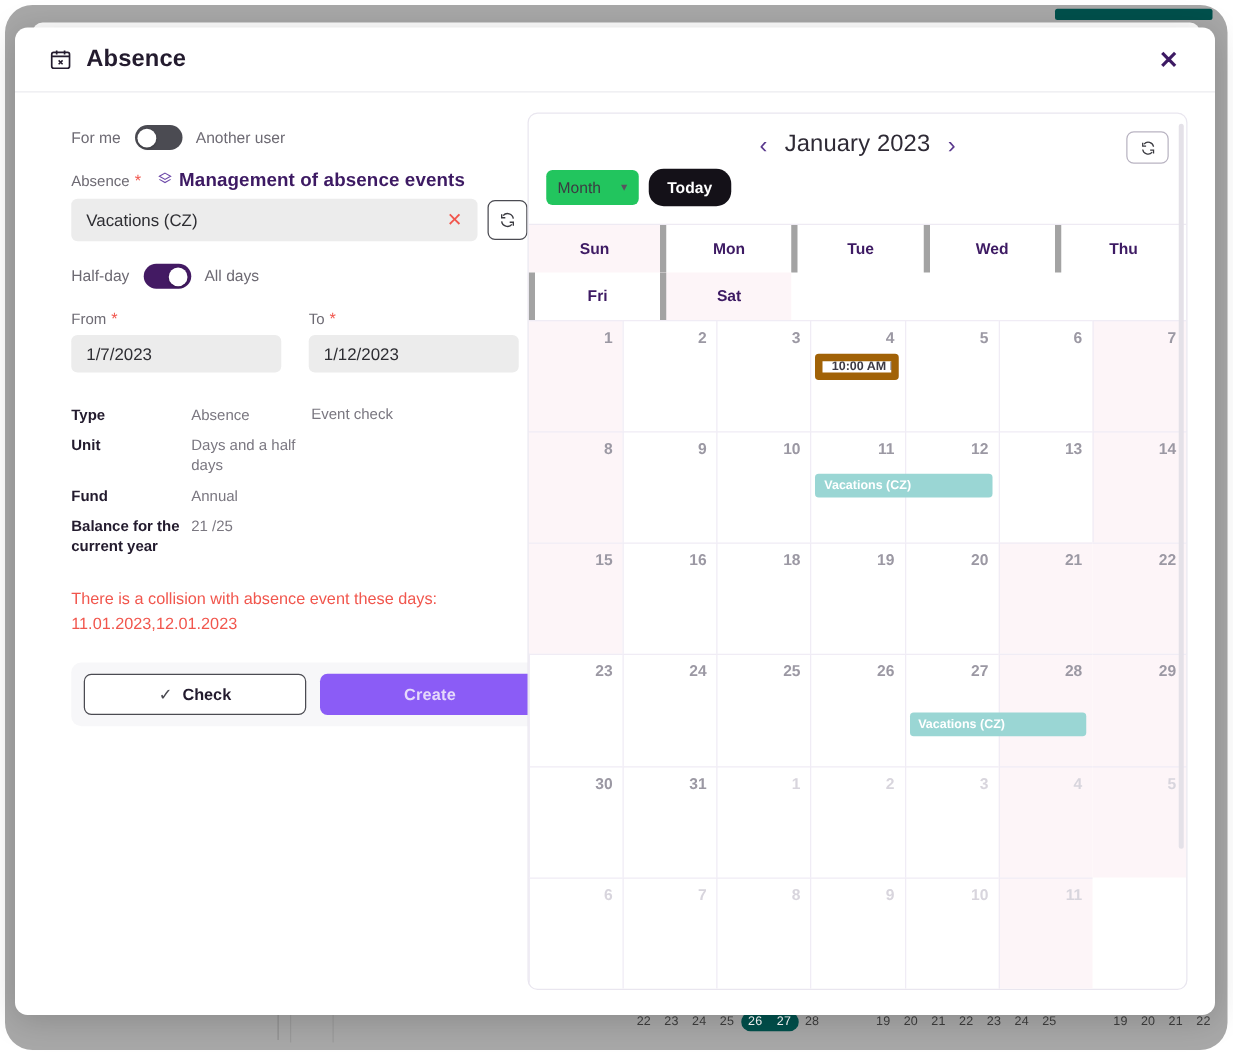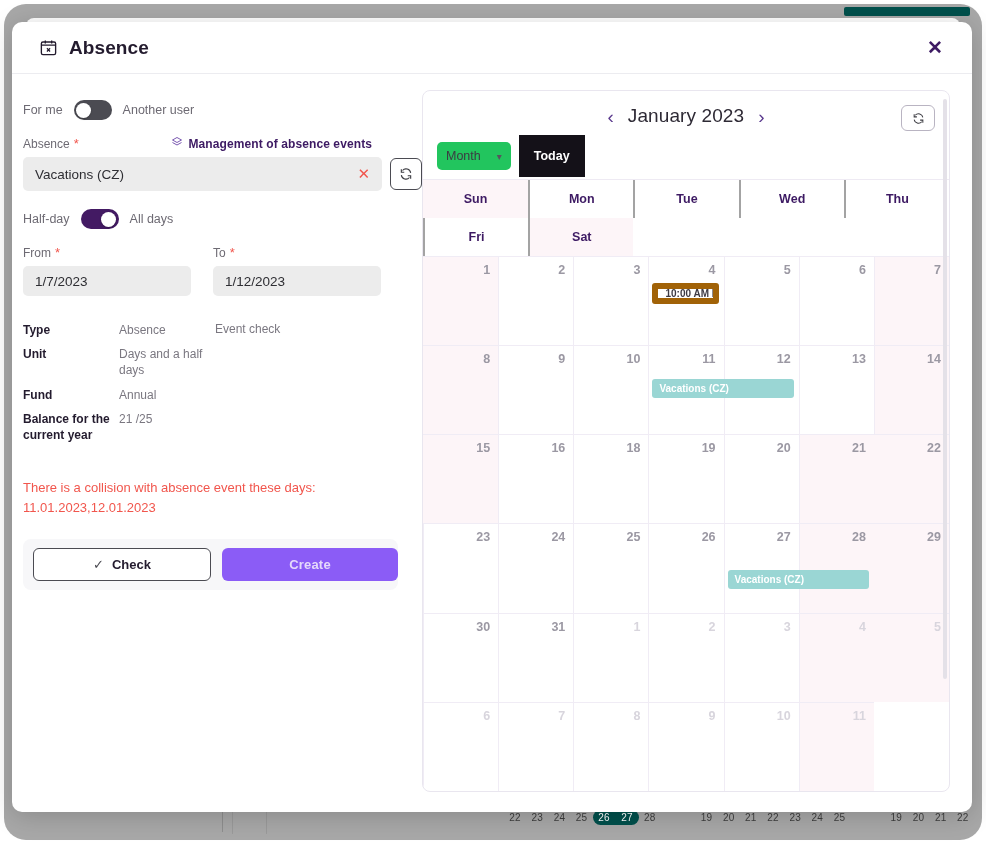--- a/index.html
+++ b/index.html
@@ -97,21 +97,21 @@
     position: absolute; right: 24px; top: 50%; transform: translateY(-50%);
     width: 26px; height: 26px;
     display: flex; align-items: center; justify-content: center;
     color: #3d1a63; font-size: 19px; cursor: pointer;
     font-weight: bold;
   }
 
   .modal-body { display: flex; height: calc(100% - 52px); }
 
   
-  .form-pane { width: 410px; padding: 26px 0 0 11px; position: relative; }
+  .form-pane { width: 410px; padding: 26px 0 0 45px; position: relative; }
 
   .row-toggle { display: flex; align-items: center; gap: 11px; margin-bottom: 16px; }
   .toggle-label { font-size: 12.5px; color: #6d6a73; }
   .switch {
     width: 38px; height: 20px; border-radius: 11px;
     position: relative; flex: none; cursor: pointer;
   }
   .switch .knob {
     position: absolute; top: 2.5px; width: 15px; height: 15px;
     border-radius: 50%; background: #ffffff;
@@ -123,21 +123,21 @@
   .switch.on .knob  { right: 2.5px; }
 
   .field-label {
     font-size: 12px; color: #6d6a73; margin-bottom: 6px;
     display: flex; align-items: baseline;
   }
   .req { color: #f1564d; margin-left: 4px; font-size: 13px; }
 
   .mgmt-link {
     margin-left: auto; margin-right: 50px;
-    font-size: 12px; font-weight: bold; color: #3d1a63;
+    font-size: 15px; font-weight: bold; color: #3d1a63;
     display: flex; align-items: center; gap: 5px;
     cursor: pointer; letter-spacing: 0.1px;
   }
 
   .input-row { display: flex; align-items: center; gap: 8px; margin-bottom: 18px; }
   .text-input {
     height: 34px; background: #ececec; border: none; border-radius: 5px;
     flex: 1; display: flex; align-items: center;
     padding: 0 12px; font-size: 13.5px; color: #2e2e33;
     position: relative;
@@ -157,21 +157,21 @@
   .date-input {
     height: 30px; background: #ececec; border-radius: 5px;
     display: flex; align-items: center; padding: 0 12px;
     font-size: 13.5px; color: #2e2e33;
   }
 
   .info-grid {
     display: grid;
     grid-template-columns: 96px 96px auto;
     row-gap: 0px; column-gap: 0;
-    font-size: 12px; margin-bottom: 31px;
+    font-size: 12px; margin-bottom: 20px;
   }
   .info-key { font-weight: bold; color: #231b2e; padding: 4px 0; line-height: 1.35; }
   .info-val { color: #7a7780; padding: 4px 0; line-height: 1.35; }
   .info-extra { color: #7a7780; padding: 4px 0; }
 
   .collision {
     color: #f1564d; font-size: 13px; line-height: 1.5;
     margin-bottom: 22px; max-width: 340px;
   }
 
@@ -224,34 +224,34 @@
     display: flex; align-items: center; gap: 8px;
     padding-left: 14px; margin-top: 8px;
   }
   .view-select {
     height: 28px; background: #22c55e; border-radius: 5px;
     display: flex; align-items: center; gap: 16px;
     padding: 0 9px; font-size: 12.5px; color: #3c3a42; cursor: pointer;
   }
   .view-select .chev { font-size: 10px; color: #57545e; }
   .btn-today {
-    height: 42px; background: #141118; border-radius: 0;
+    height: 30px; background: #141118; border-radius: 12px;
     display: flex; align-items: center; justify-content: center;
     padding: 0 15px; font-size: 12.5px; font-weight: bold; color: #ffffff;
     cursor: pointer;
   }
 
   .dow-row {
     display: grid; grid-template-columns: repeat(5, 1fr);
     border-top: 1px solid #eeeaf3; flex: none;
   }
   .dow {
     height: 38px; display: flex; align-items: center; justify-content: center;
     font-size: 12.5px; font-weight: bold; color: #3d1a63;
-    border-left: 2px solid #a3a3a3;
+    border-left: 5px solid #a3a3a3;
   }
   .dow:first-child { border-left: none; }
   .dow.we { background: #fdf5f8; }
 
   .cal-grid {
     display: grid; grid-template-columns: repeat(7, 1fr);
     grid-auto-rows: 1fr; flex: 1;
     position: relative;
   }
   .cell {

